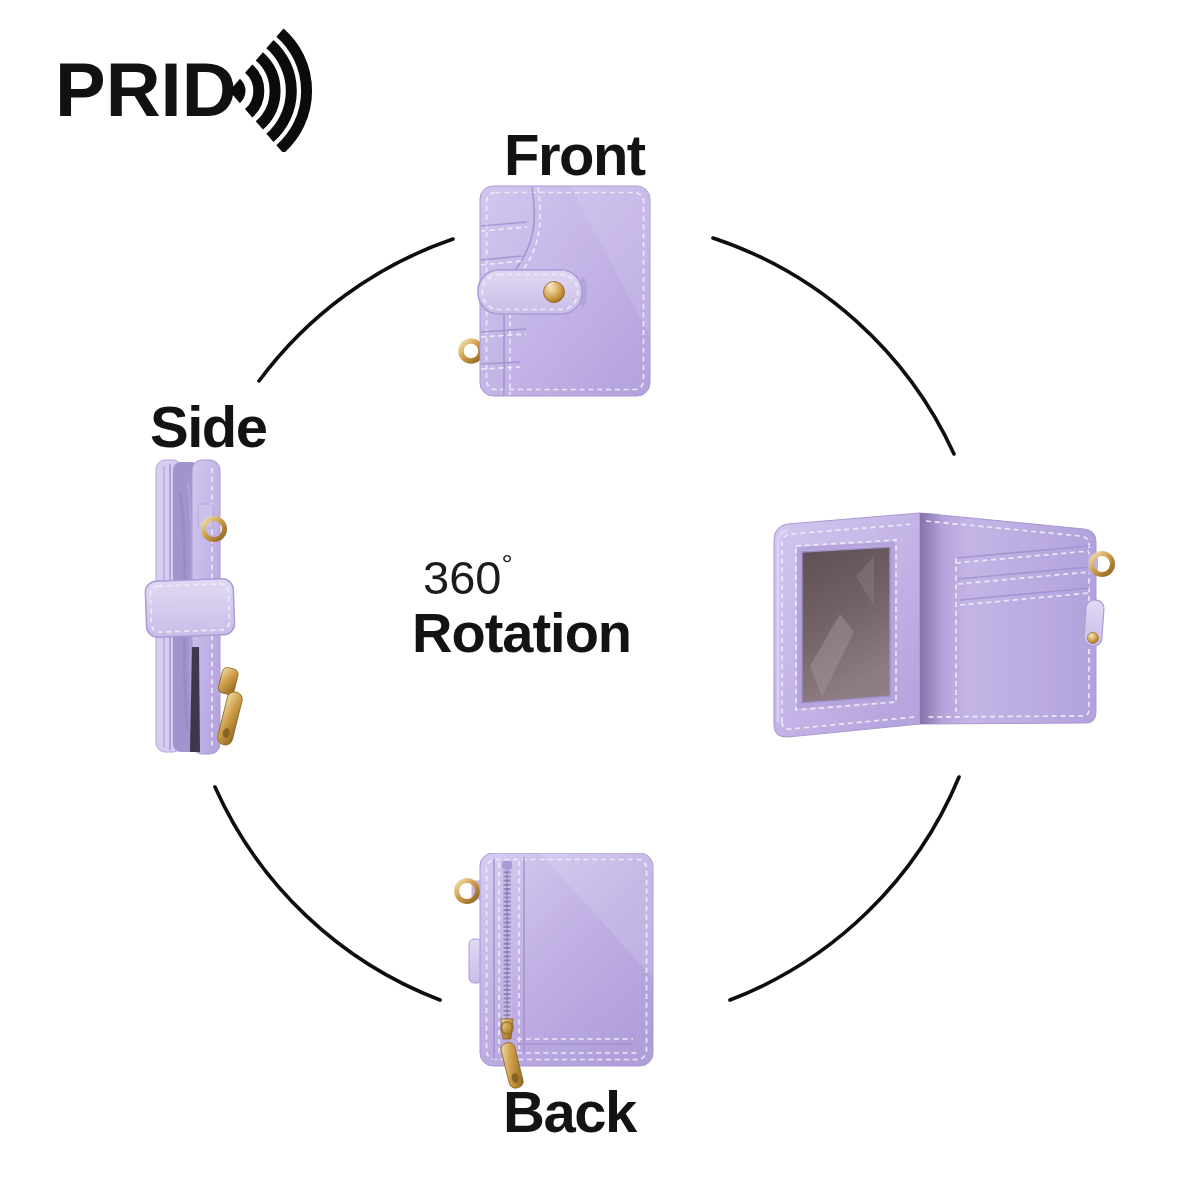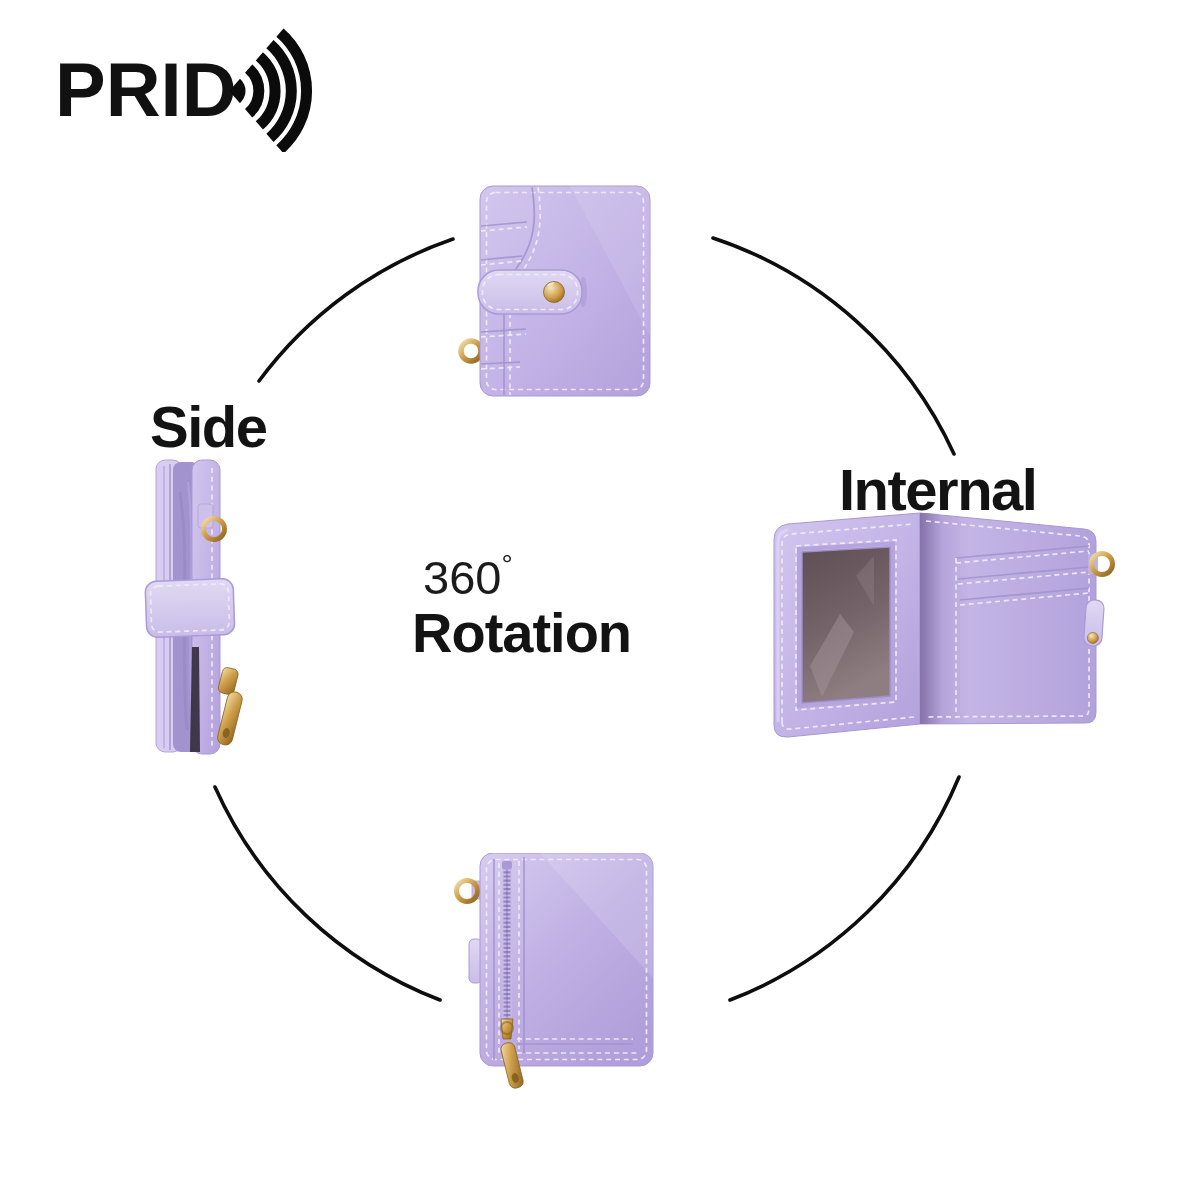--- a/index.html
+++ b/index.html
@@ -76,22 +76,23 @@
   <svg class="abs" style="left:226px;top:26px" width="102" height="126" viewBox="0 -6 104 132">
     <g fill="none" stroke="#0b0b0b" stroke-width="11.5">
       <path d="M 22.3 38.6 A 31 31 0 0 1 22.3 85.4"></path>
       <path d="M 33.5 25.8 A 48 48 0 0 1 33.5 98.2"></path>
       <path d="M 44.6 12.9 A 65 65 0 0 1 44.6 111.1"></path>
       <path d="M 55.1 0.9 A 81 81 0 0 1 55.1 123.2"></path>
     </g>
     <path d="M 2 62 L 13.2 49.2 A 17 17 0 0 1 13.2 74.8 Z" fill="#0b0b0b"></path>
   </svg>
 
+  <div class="abs view-label" style="left:504px;top:126px">Front</div>
   <div class="abs view-label" style="left:150px;top:398px">Side</div>
-  <div class="abs view-label" style="left:839px;top:461px">Internal</div>
+  <div class="abs view-label" style="left:503px;top:1083px">Back</div>
 
   <div class="abs deg-num" style="left:423px;top:551px">
     <span>360</span><span class="deg-sym">°</span>
   </div>
   <div class="abs rot-label" style="left:412px;top:605px">Rotation</div>
 
   <svg class="abs" style="left:456px;top:184px" width="198" height="216" viewBox="-24 -2 198 216">
     <circle cx="-9" cy="165" r="10" fill="none" stroke="url(#goldLin)" stroke-width="5.5"></circle>
     <rect x="0" y="0" width="170" height="210" rx="13" fill="url(#lavBody)" stroke="#a999d4" stroke-width="1"></rect>
     <path d="M 90 0 L 170 0 L 170 150 Z" fill="#ffffff" opacity=".10"></path>

